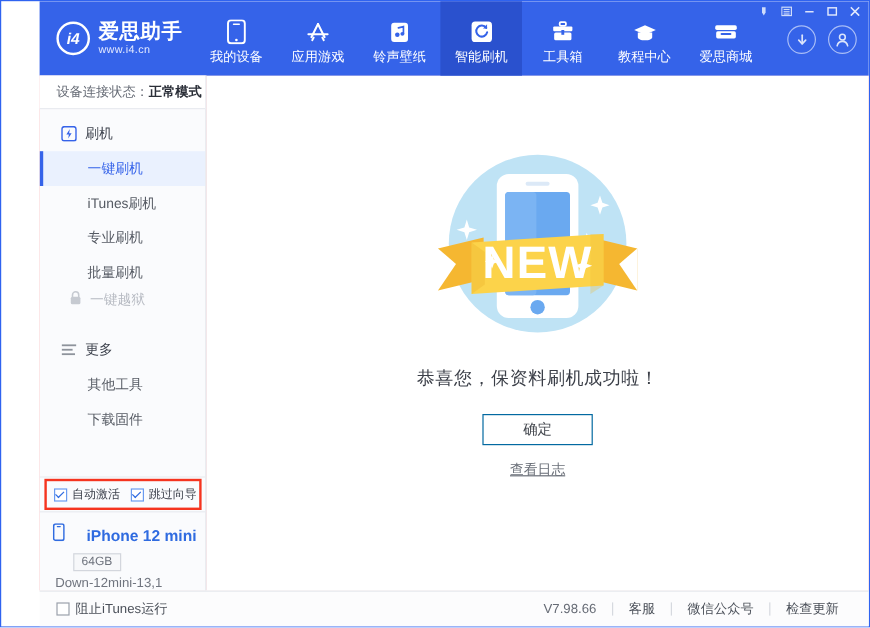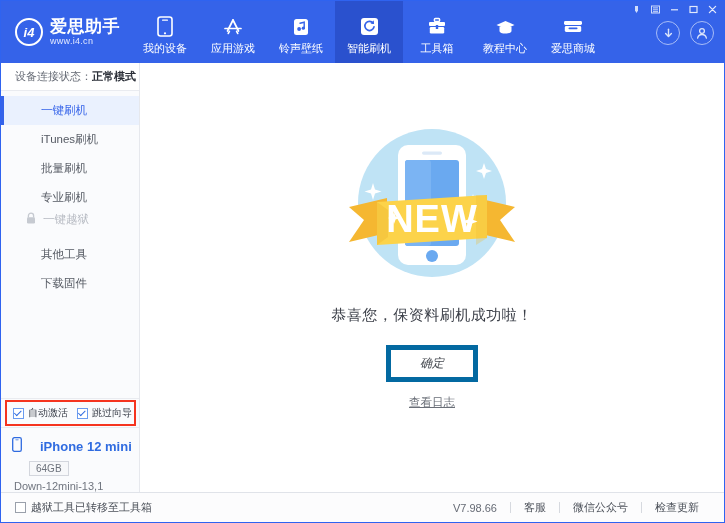--- a/index.html
+++ b/index.html
@@ -8,20 +8,21 @@
     font-family: "Liberation Sans", "DejaVu Sans", sans-serif;
     background: #ffffff;
     overflow: hidden;
   }
   #app {
     position: relative;
     width: 725px; height: 523px;
     background: #ffffff;
     border: 1px solid #2f63f0;
     overflow: hidden;
+    padding-left: 32px;
   }
 
   
   .header {
     position: relative;
     height: 62px;
     background: #3563e9;
     display: flex;
     align-items: stretch;
   }
@@ -239,29 +240,28 @@
   }
   .illus { width: 200px; height: 175px; }
   .main-msg {
     margin-top: 12px;
     font-size: 15px;
     color: #3b3f48;
     letter-spacing: 0.5px;
   }
   .ok-btn {
     margin-top: 20px;
-    width: 92px; height: 37px;
+    width: 92px; height: 26px;
     background: #ffffff;
-    border: 5px solid #0369a1;
+    border: 1px solid #0369a1;
     color: #44484f;
     font-size: 12px;
     display: flex; align-items: center; justify-content: center;
     cursor: pointer;
     font-family: inherit;
-    font-style: italic;
   }
   .log-link {
     margin-top: 13px;
     font-size: 11.5px;
     color: #6a6f78;
     text-decoration: underline;
     cursor: pointer;
   }
 
   
@@ -431,45 +431,64 @@
 
     <div class="sidebar">
 
       <div class="conn-status">
         <span>设备连接状态：</span>
           <b>正常模式</b>
       </div>
 
       <div class="menu">
 
+        <div class="menu-group-head">
+          <span class="gi">
+            <svg width="13" height="13" viewBox="0 0 13 13">
+                <rect x="0.6" y="0.6" width="11.8" height="11.8" rx="2" fill="none" stroke="#3563e9" stroke-width="1.3"></rect>
+                <path d="M7.2 2.6 L4.3 7 H6.4 L5.8 10.4 L8.7 6 H6.6 Z" fill="#3563e9"></path>
+              </svg>
+          </span>
+          <span>刷机</span>
+        </div>
 
         <div class="menu-item active">
           <span>一键刷机</span>
         </div>
         <div class="menu-item">
           <span>iTunes刷机</span>
         </div>
         <div class="menu-item">
+          <span>专业刷机</span>
+        </div>
+        <div class="menu-item">
           <span>批量刷机</span>
-        </div>
-        <div class="menu-item">
-          <span>专业刷机</span>
         </div>
 
         <div class="jb-row">
           <span class="gi">
             <svg width="12" height="13" viewBox="0 0 12 13">
                 <path d="M3.4 5.4 V3.8 A2.6 2.6 0 0 1 8.6 3.8 V5.4" fill="none" stroke="#c6cad1" stroke-width="1.3"></path>
                 <rect x="2" y="5.2" width="8" height="6.4" rx="1.3" fill="#c6cad1"></rect>
               </svg>
           </span>
           <span>一键越狱</span>
         </div>
 
 
+        <div class="menu-group-head" style="margin-top:6px;">
+          <span class="gi">
+            <svg width="13" height="11" viewBox="0 0 13 11">
+                <rect x="0.5" y="1" width="12" height="1.5" fill="#8e939c"></rect>
+                <rect x="0.5" y="4.7" width="9" height="1.5" fill="#8e939c"></rect>
+                <rect x="0.5" y="8.4" width="11" height="1.5" fill="#8e939c"></rect>
+              </svg>
+          </span>
+          <span>更多</span>
+        </div>
 
         <div class="menu-item">
           <span>其他工具</span>
         </div>
         <div class="menu-item">
           <span>下载固件</span>
         </div>
 
       </div>
 
@@ -534,21 +553,21 @@
 
       <button class="ok-btn">确定</button>
 
       <div class="log-link">查看日志</div>
     </div>
   </div>
 
   <div class="statusbar">
     <label class="sb-left">
       <span class="cbox"></span>
-      <span>越狱工具已转移至工具箱</span>
+      <span>阻止iTunes运行</span>
     </label>
     <div class="sb-right">
       <span class="ver">V7.98.66</span>
       <span class="sb-sep"></span>
       <span class="itm">客服</span>
       <span class="sb-sep"></span>
       <span class="itm">微信公众号</span>
       <span class="sb-sep"></span>
       <span class="itm">检查更新</span>
     </div>

